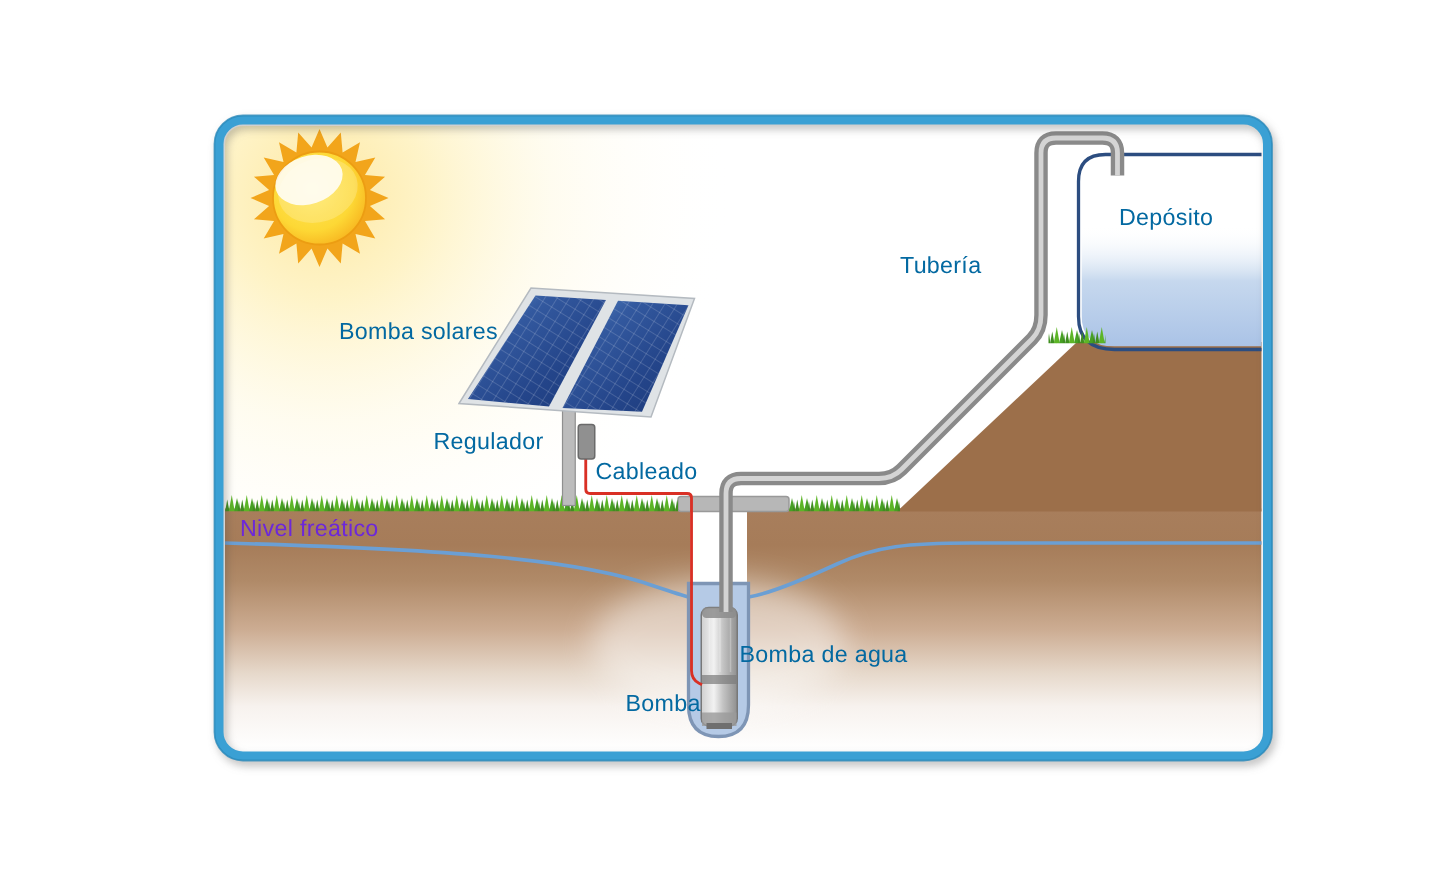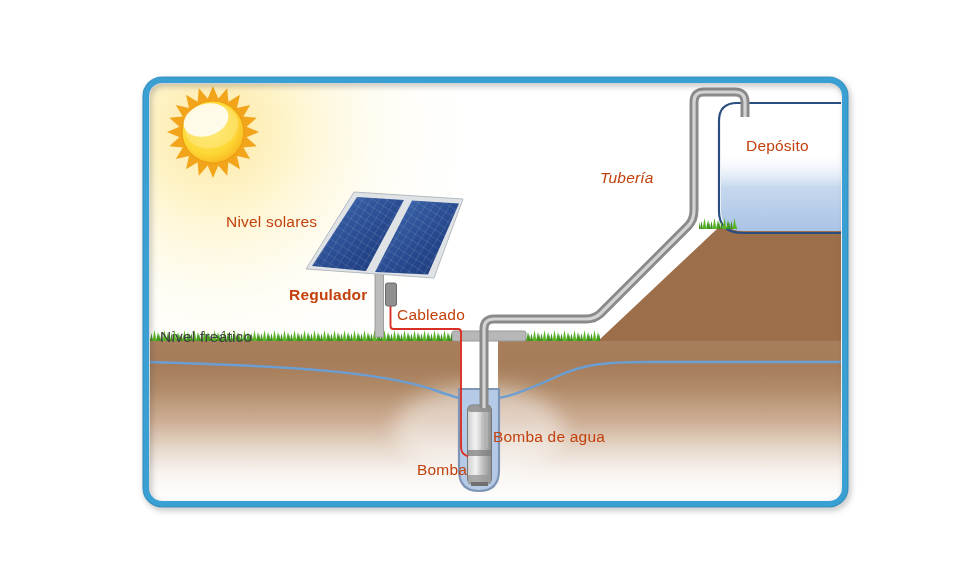--- a/index.html
+++ b/index.html
@@ -1,27 +1,27 @@
 <!DOCTYPE html>
 <html><head>
 <meta charset="utf-8">
 <style>
   html,body{margin:0;padding:0;background:#ffffff;}
   .stage{position:relative;width:958px;height:583px;background:#ffffff;overflow:hidden;
          font-family:"Liberation Sans",sans-serif;}
   .scene-svg{position:absolute;left:0;top:0;}
   .frame-group{filter:drop-shadow(2px 3px 3px rgba(70,70,70,.35));}
-  .lbl{position:absolute;font-size:15.5px;line-height:1.15;color:#c2410c;
+  .lbl{position:absolute;font-size:15.5px;line-height:1.15;color:#0369a1;
        letter-spacing:.2px;white-space:nowrap;}
   .lbl-placas{left:226px;top:213px;}
-  .lbl-regulador{left:289px;top:286px;font-weight:bold;}
+  .lbl-regulador{left:289px;top:286px;}
   .lbl-cableado{left:397px;top:306px;text-align:center;}
-  .lbl-tuberia{left:600px;top:169px;font-style:italic;}
+  .lbl-tuberia{left:600px;top:169px;}
   .lbl-deposito{left:746px;top:137px;}
-  .lbl-nivel{left:160px;top:328px;color:#404040;}
+  .lbl-nivel{left:160px;top:344px;color:#6d28d9;}
   .lbl-bomba{left:493px;top:428px;text-align:center;}
   .lbl-pozo{left:417px;top:461px;}
 </style>
 </head>
 <body>
 
 <div class="stage">
 
   <svg class="scene-svg" width="958" height="583" viewBox="0 0 958 583">
     <defs>
@@ -157,21 +157,21 @@
         <ellipse cx="212" cy="127" rx="27" ry="21" fill="#ffffff" opacity="0.2" transform="rotate(-18 212 127)"></ellipse>
       </g>
     </g>
 
     <g class="frame-group">
       <rect x="146" y="80" width="699" height="424" rx="16" fill="none" stroke="#3aa0d4" stroke-width="6"></rect>
       <rect x="143" y="77" width="705" height="430" rx="19" fill="none" stroke="#2b89ba" stroke-width="1.2" opacity="0.8"></rect>
     </g>
   </svg>
 
-  <div class="lbl lbl-placas">Nivel solares</div>
+  <div class="lbl lbl-placas">Bomba solares</div>
   <div class="lbl lbl-regulador">Regulador</div>
   <div class="lbl lbl-cableado">Cableado</div>
   <div class="lbl lbl-tuberia">Tubería</div>
   <div class="lbl lbl-deposito">Depósito</div>
   <div class="lbl lbl-nivel">Nivel freático</div>
   <div class="lbl lbl-bomba">Bomba de agua</div>
   <div class="lbl lbl-pozo">Bomba</div>
 </div>
 
 </body></html>

